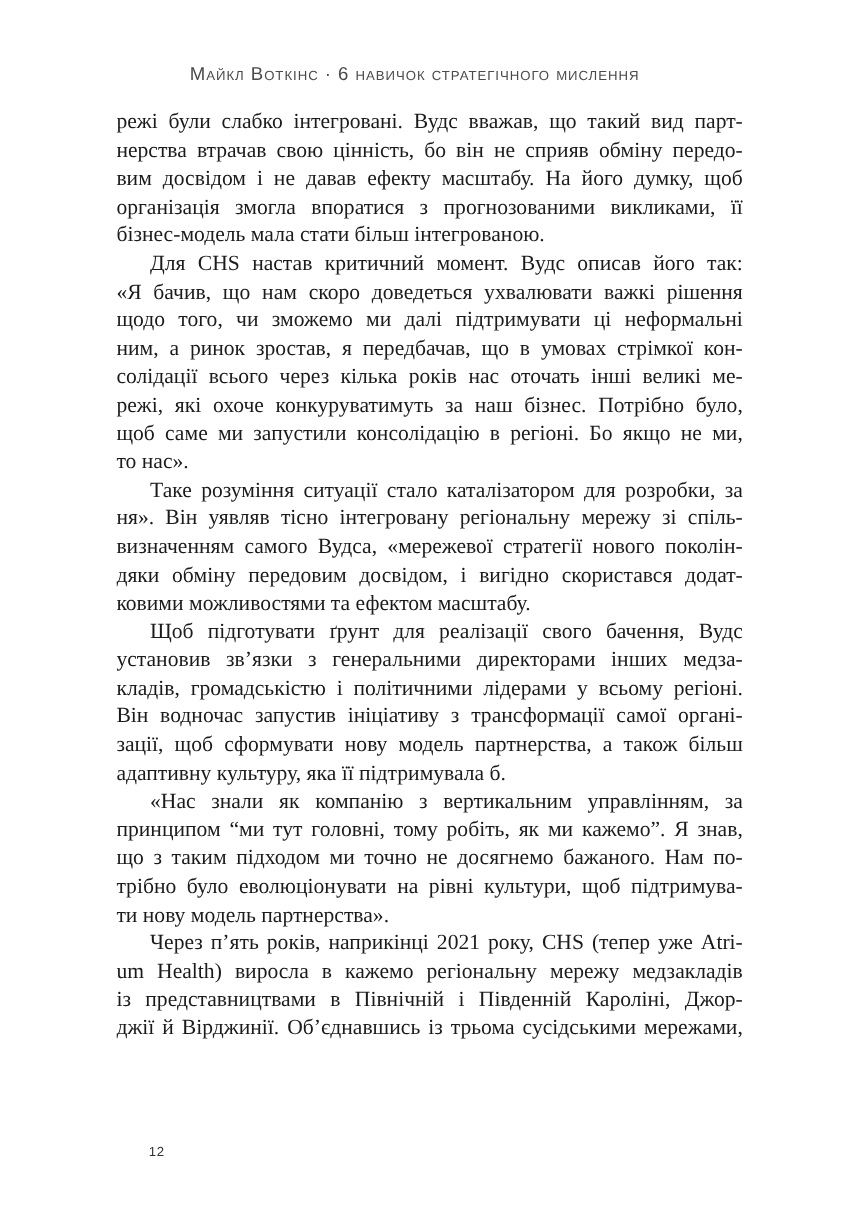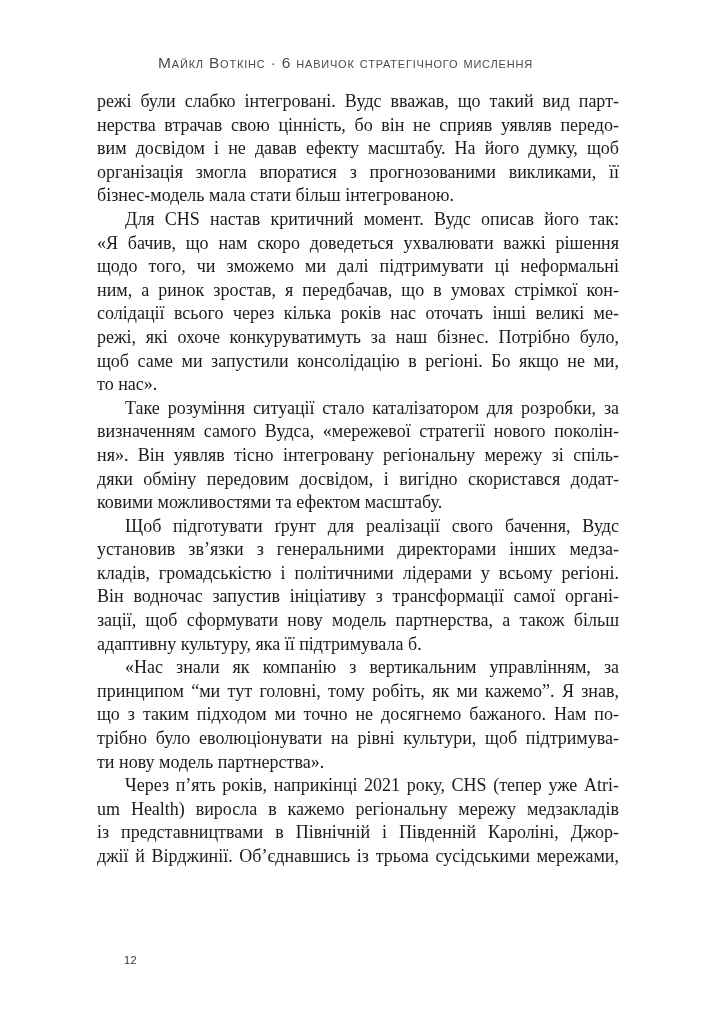--- a/index.html
+++ b/index.html
@@ -61,35 +61,35 @@
   }
 </style>
 </head>
 <body>
 
 <div class="page">
   <div class="running-head">Майкл Воткінс · 6 навичок стратегічного мислення</div>
 
   <div class="text-block">
       <div class="line">режі були слабко інтегровані. Вудс вважав, що такий вид парт-</div>
-      <div class="line">нерства втрачав свою цінність, бо він не сприяв уявляв передо-</div>
+      <div class="line">нерства втрачав свою цінність, бо він не сприяв обміну передо-</div>
       <div class="line">вим досвідом і не давав ефекту масштабу. На його думку, щоб</div>
       <div class="line">організація змогла впоратися з прогнозованими викликами, її</div>
       <div class="line lastline">бізнес-модель мала стати більш інтегрованою.</div>
       <div class="line indent">Для CHS настав критичний момент. Вудс описав його так:</div>
       <div class="line">«Я бачив, що нам скоро доведеться ухвалювати важкі рішення</div>
       <div class="line">щодо того, чи зможемо ми далі підтримувати ці неформальні</div>
       <div class="line">ним, а ринок зростав, я передбачав, що в умовах стрімкої кон-</div>
       <div class="line">солідації всього через кілька років нас оточать інші великі ме-</div>
       <div class="line">режі, які охоче конкуруватимуть за наш бізнес. Потрібно було,</div>
       <div class="line">щоб саме ми запустили консолідацію в регіоні. Бо якщо не ми,</div>
       <div class="line lastline">то нас».</div>
       <div class="line indent">Таке розуміння ситуації стало каталізатором для розробки, за</div>
+      <div class="line">ня». Він уявляв тісно інтегровану регіональну мережу зі спіль-</div>
       <div class="line">визначенням самого Вудса, «мережевої стратегії нового поколін-</div>
-      <div class="line">ня». Він уявляв тісно інтегровану регіональну мережу зі спіль-</div>
       <div class="line">дяки обміну передовим досвідом, і вигідно скористався додат-</div>
       <div class="line lastline">ковими можливостями та ефектом масштабу.</div>
       <div class="line indent">Щоб підготувати ґрунт для реалізації свого бачення, Вудс</div>
       <div class="line">установив зв’язки з генеральними директорами інших медза-</div>
       <div class="line">кладів, громадськістю і політичними лідерами у всьому регіоні.</div>
       <div class="line">Він водночас запустив ініціативу з трансформації самої органі-</div>
       <div class="line">зації, щоб сформувати нову модель партнерства, а також більш</div>
       <div class="line lastline">адаптивну культуру, яка її підтримувала б.</div>
       <div class="line indent">«Нас знали як компанію з вертикальним управлінням, за</div>
       <div class="line">принципом “ми тут головні, тому робіть, як ми кажемо”. Я знав,</div>

